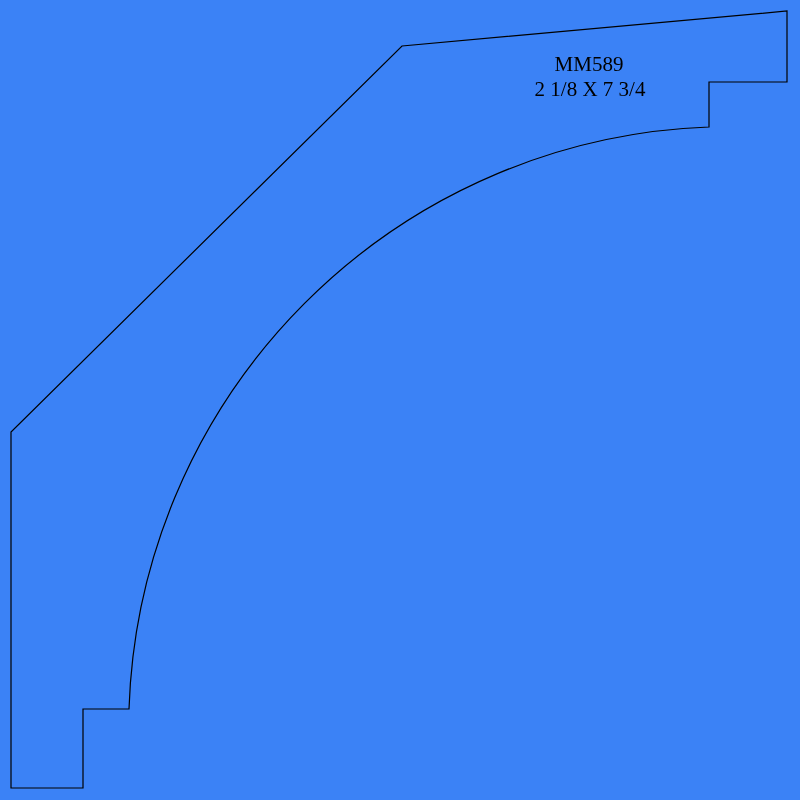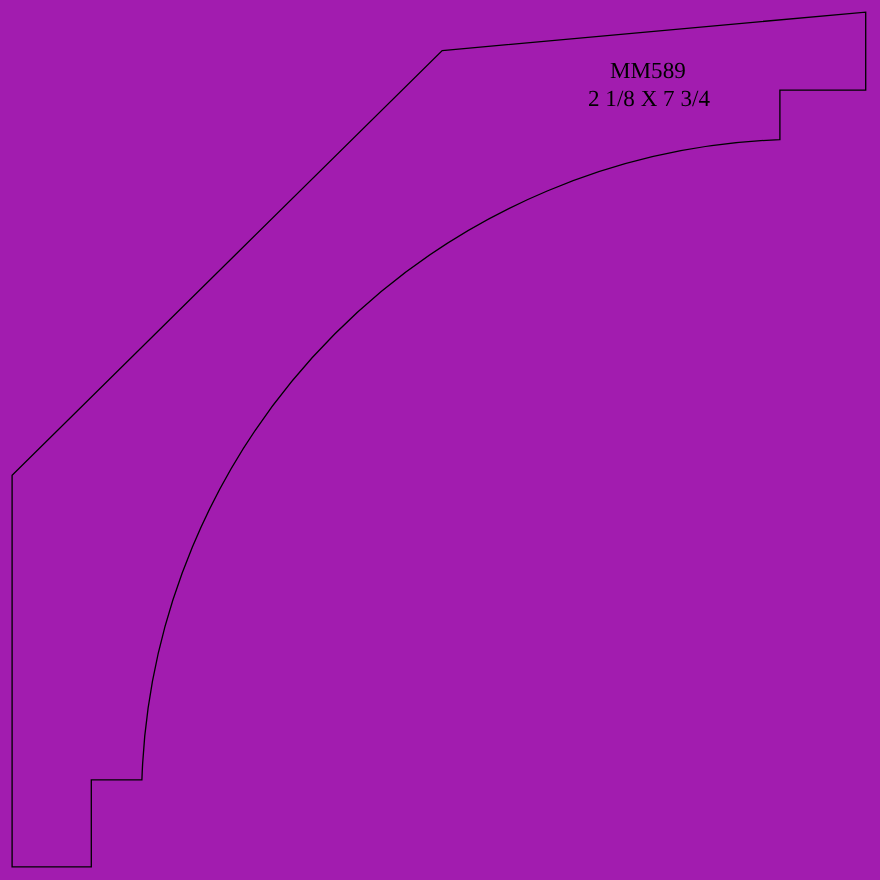--- a/index.html
+++ b/index.html
@@ -4,21 +4,21 @@
 <style>
   html, body {
     margin: 0;
     padding: 0;
     background: #ffffff;
   }
   .canvas {
     position: relative;
     width: 800px;
     height: 800px;
-    background: #a21caf;
+    background: #3b82f6;
     overflow: hidden;
     font-family: "Liberation Serif", serif;
   }
   .canvas svg {
     position: absolute;
     top: 0;
     left: 0;
   }
   .label {
     font-family: "Liberation Serif", serif;

